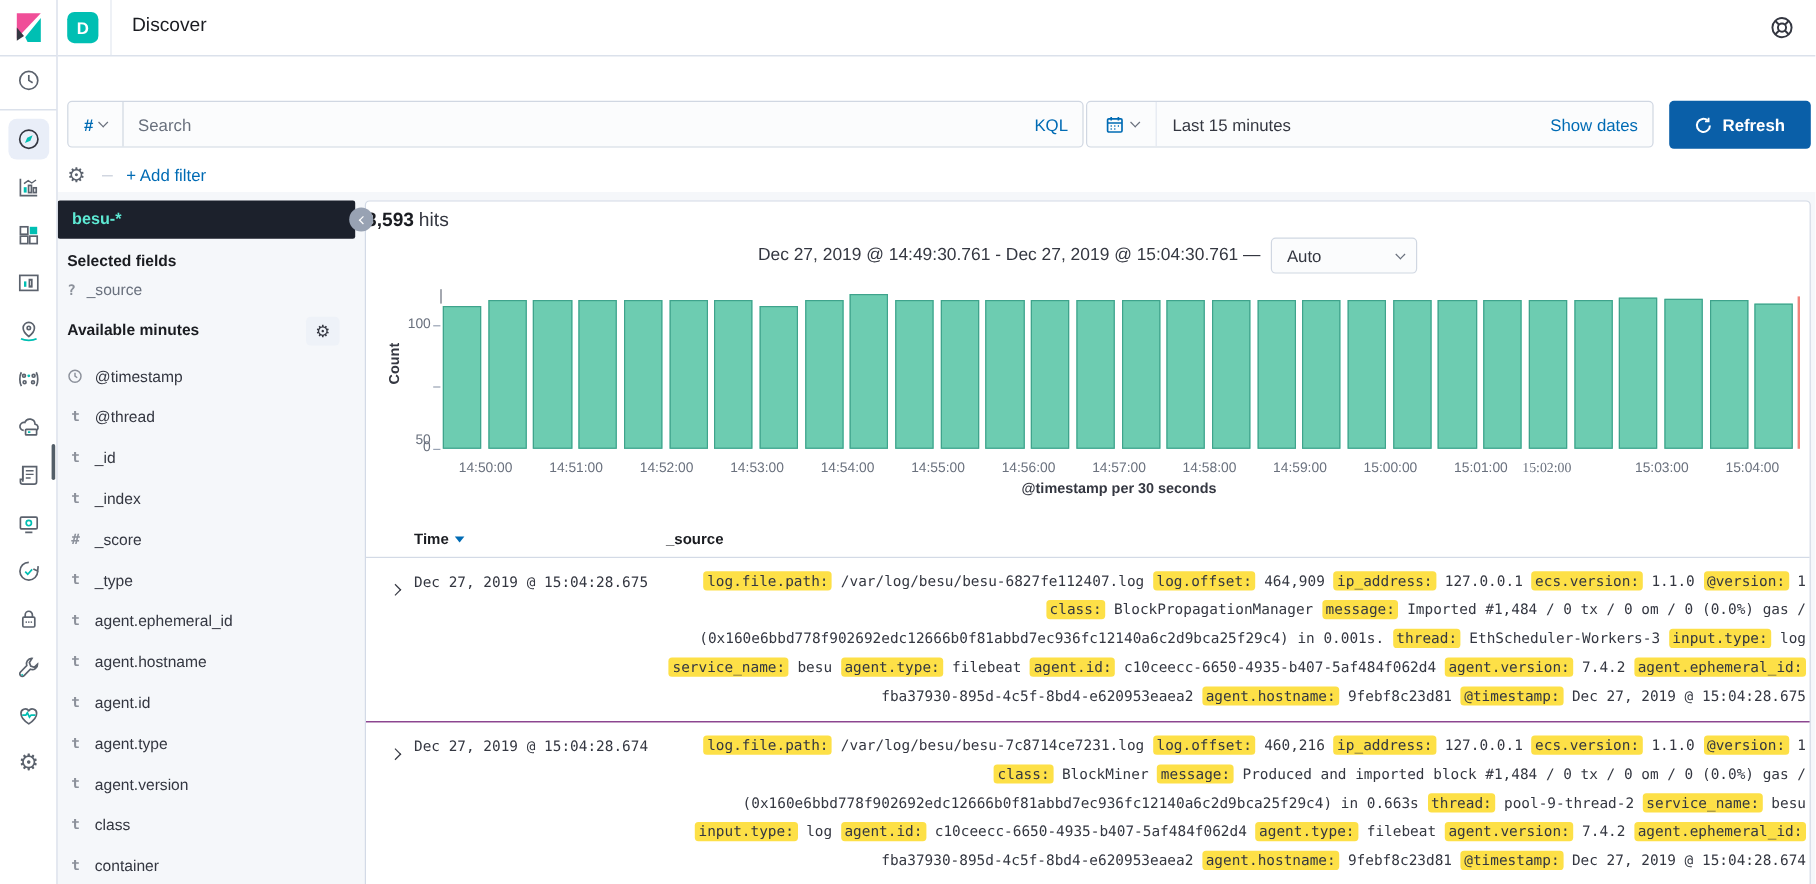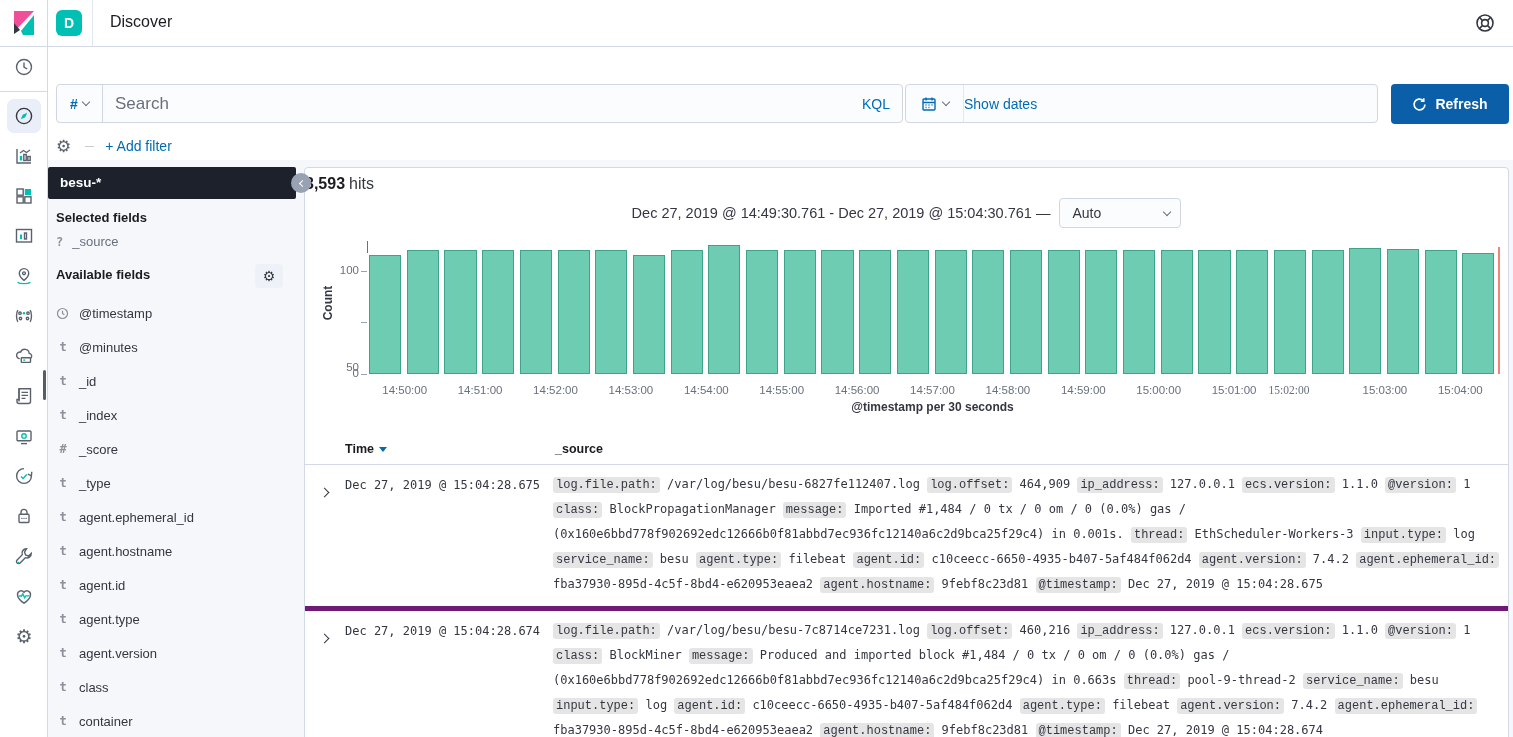--- a/index.html
+++ b/index.html
@@ -28,21 +28,21 @@
   #help-btn { position:absolute; right:16px; top:11px; width:24px; height:24px; cursor:pointer; }
 
   
   #menubar { position:absolute; left:56px; top:57px; display:flex; gap:21px; }
 
   
   .formbox { background:#fbfcfd; border:1px solid #d0d7e2; border-radius:4px; }
   #query-box { position:absolute; left:56px; top:84px; width:847px; height:39px; display:flex; align-items:center; }
   #qfilter { width:46px; height:100%; border-right:1px solid #d0d7e2; display:flex; align-items:center; justify-content:center; gap:5px; cursor:pointer; }
   #qfilter .sym { color:#006bb4; font-size:14px; font-weight:600; }
-  #search-placeholder { flex:1; padding-left:12px; font-size:17px; color:#69707d; }
+  #search-placeholder { flex:1; padding-left:12px; font-size:14px; color:#69707d; }
   #kql-btn { padding-right:12px; color:#006bb4; font-size:14px; cursor:pointer; }
 
   #date-box { position:absolute; left:905px; top:84px; width:473px; height:39px; display:flex; align-items:center; }
   #cal-btn { width:58px; height:100%; border-right:1px solid #e3e8f0; display:flex; align-items:center; justify-content:center; gap:6px; cursor:pointer; }
   #date-value { padding-left:13px; font-size:14px; color:#343741; flex:1; cursor:pointer; }
   #show-dates { padding-right:12px; color:#006bb4; font-size:14px; cursor:pointer; }
 
   #refresh-btn { position:absolute; left:1391px; top:84px; width:118px; height:40px; background:#04588f; background:#0a5fa8;
     border-radius:4px; color:#fff; font-size:14px; font-weight:600; display:flex; align-items:center; justify-content:center; gap:8px; cursor:pointer; }
 
@@ -51,21 +51,21 @@
   #filter-gear { font-size:17px; color:#5b626d; cursor:pointer; }
   #filter-dash { width:9px; height:1px; background:#c6cdd9; margin:0 11px 0 14px; }
   #add-filter { color:#006bb4; font-size:14px; cursor:pointer; }
 
   
   #lower-bg { position:absolute; left:48px; top:160px; width:1465px; height:577px; background:#f5f7fa; }
 
   
   #sidebar { position:absolute; left:48px; top:160px; width:256px; height:577px; }
   #index-pattern { position:absolute; left:0; top:7px; width:248px; height:32px; background:#1c212c; border-radius:2px;
-    color:#ffffff; font-size:13.5px; font-weight:700; line-height:32px; padding-left:12px; cursor:pointer; }
+    color:#5eead4; font-size:13.5px; font-weight:700; line-height:32px; padding-left:12px; cursor:pointer; }
   #collapse-btn { position:absolute; left:243px; top:13px; width:20px; height:20px; border-radius:50%; background:#98a2b3;
     display:flex; align-items:center; justify-content:center; cursor:pointer; z-index:6; }
   .side-h { position:absolute; left:8px; font-size:13px; font-weight:700; color:#1a1c21; }
   #sel-source { position:absolute; left:8px; top:74px; display:flex; align-items:center; gap:9px; cursor:pointer; }
   #sel-source .q { color:#8c919b; font-weight:700; font-size:12px; font-family:"DejaVu Sans Mono", monospace; }
   #sel-source .nm { color:#69707d; font-size:13px; }
   #avail-gear { position:absolute; left:207px; top:104px; width:28px; height:24px; border-radius:4px; background:#eef2f8;
     display:flex; align-items:center; justify-content:center; font-size:14px; color:#343741; cursor:pointer; }
   #field-list { position:absolute; left:8px; top:136px; width:240px; }
   .frow { height:34px; display:flex; align-items:center; gap:9px; cursor:pointer; }
@@ -95,26 +95,26 @@
   .xtick-lab { position:absolute; top:216px; width:70px; margin-left:-35px; text-align:center; font-size:11.5px; color:#69707d; }
   #xaxis-title { position:absolute; left:62px; top:232px; width:1131px; text-align:center; font-size:12px; font-weight:700; color:#343741; }
 
   
   #thead { position:absolute; left:0; top:270px; width:100%; height:26px; }
   #th-time { position:absolute; left:40px; top:4px; font-size:12.5px; font-weight:700; color:#1a1c21; cursor:pointer; display:flex; align-items:center; gap:5px; }
   #th-source { position:absolute; left:250px; top:4px; font-size:12.5px; font-weight:700; color:#1a1c21; }
   .sort-caret { width:0; height:0; border-left:4px solid transparent; border-right:4px solid transparent; border-top:5px solid #006bb4; }
   #thead .divider { position:absolute; left:0; top:26px; width:100%; height:1px; background:#d3dae6; }
   #tbody { position:absolute; left:0; top:297px; width:100%; }
-  .drow { position:relative; width:100%; border-bottom:5px solid #701a75; }
+  .drow { position:relative; width:100%; border-bottom:1px solid #701a75;text-align:right; }
   .expand-btn { position:absolute; left:16px; top:17px; width:12px; height:12px; cursor:pointer; }
   .tcell-time { position:absolute; left:40px; top:13px; font-family:"DejaVu Sans Mono", monospace; font-size:12px; color:#343741; white-space:nowrap; }
   .tcell-src { margin-left:248px; width:952px; padding:7px 0 9px 0; font-family:"DejaVu Sans Mono", monospace;
     font-size:12px; line-height:24px; color:#343741; word-break:break-word; }
-  .pill { background:#e5e5e5; border-radius:3px; padding:1px 3px; color:#343741;font-family:Liberation Mono, monospace; }
+  .pill { background:#fde047; border-radius:3px; padding:1px 3px; color:#343741; }
 
   
   .chev { display:inline-block; width:6px; height:6px; border-right:1.5px solid #69707d; border-bottom:1.5px solid #69707d; }
   .chev.down { transform:rotate(45deg); margin-top:-3px; }
   .chev.left { border-color:#fff; transform:rotate(135deg); margin-left:3px; width:5px; height:5px; }
   .chev.right { border-color:#343741; transform:rotate(-45deg); width:7px; height:7px; }
   svg { display:block; }
 </style>
 </head>
 <body>
@@ -295,20 +295,21 @@
   </div>
 
   <div id="date-box" class="formbox">
     <div id="cal-btn">
       <svg width="16" height="16" viewBox="0 0 16 16" fill="none" stroke="#006bb4" stroke-width="1.4">
         <rect x="2" y="3" width="12" height="11" rx="1"></rect>
         <path d="M5 1.5v3M11 1.5v3M2 6.5h12M4.5 9h1M7.5 9h1M10.5 9h1M4.5 11.5h1M7.5 11.5h1"></path>
       </svg>
       <span class="chev down"></span>
     </div>
+    <div id="date-value">Last 15 minutes</div>
     <div id="show-dates">Show dates</div>
   </div>
 
   <div id="refresh-btn">
     <svg width="15" height="15" viewBox="0 0 16 16" fill="none" stroke="#fff" stroke-width="1.8">
       <path d="M13.8 8a5.8 5.8 0 1 1-1.9-4.3"></path>
       <path d="M12.6 1.2v3.2H9.4" stroke-width="1.6"></path>
     </svg>
     <span>Refresh</span>
   </div>
@@ -324,35 +325,35 @@
   <div id="sidebar">
     <div id="index-pattern">besu-*</div>
     <div id="collapse-btn">
       <span class="chev left"></span>
     </div>
     <div class="side-h" style="top:50px;">Selected fields</div>
     <div id="sel-source">
       <span class="q">?</span>
       <span class="nm">_source</span>
     </div>
-    <div class="side-h" style="top:107px;">Available fields</div>
+    <div class="side-h" style="top:107px;">Available minutes</div>
     <div id="avail-gear">⚙</div>
     <div id="field-list">
         <div class="frow">
           <span class="fic">
             <svg width="13" height="13" viewBox="0 0 14 14" fill="none" stroke="#8c919b" stroke-width="1.3">
               <circle cx="7" cy="7" r="5.4"></circle>
               <path d="M7 4v3l2 1.4"></path>
             </svg>
           </span>
           <span class="fnm">@timestamp</span>
         </div>
         <div class="frow">
           <span class="fic">t</span>
-          <span class="fnm">@minutes</span>
+          <span class="fnm">@thread</span>
         </div>
         <div class="frow">
           <span class="fic">t</span>
           <span class="fnm">_id</span>
         </div>
         <div class="frow">
           <span class="fic">t</span>
           <span class="fnm">_index</span>
         </div>
         <div class="frow">

